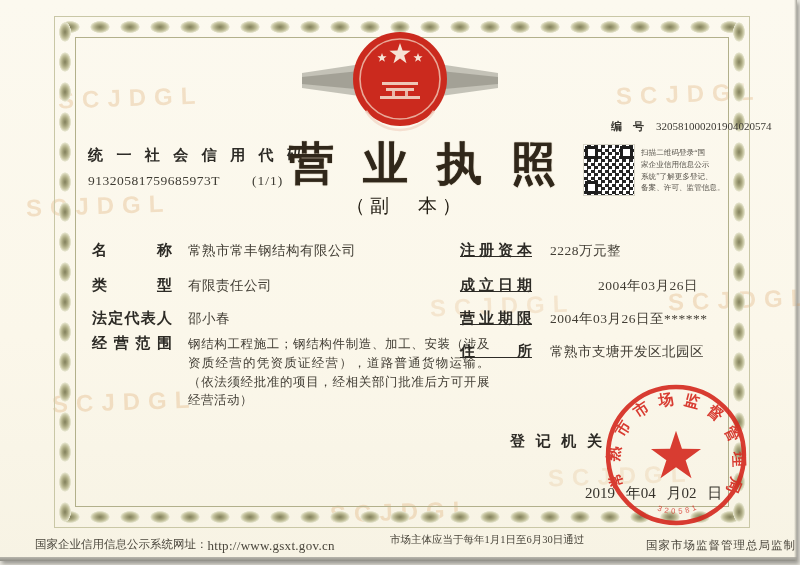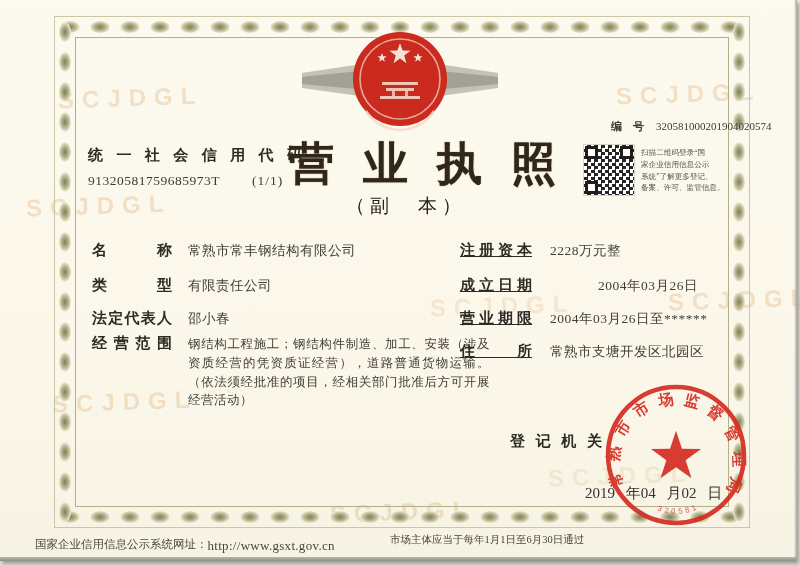--- a/index.html
+++ b/index.html
@@ -196,16 +196,17 @@
       <textPath href="#sealNum" startOffset="8" textLength="40">320581</textPath>
     </text>
   </svg>
 
   <div class="foot foot-left">
     <span>国家企业信用信息公示系统网址：</span><span class="url">http://www.gsxt.gov.cn</span>
   </div>
   <div class="foot foot-mid">
     <div>市场主体应当于每年1月1日至6月30日通过</div>
   </div>
+  <div class="foot foot-right">国家市场监督管理总局监制</div>
 
   <div class="edge-b"></div>
   <div class="edge-r"></div>
 </div>
 
 </body></html>

